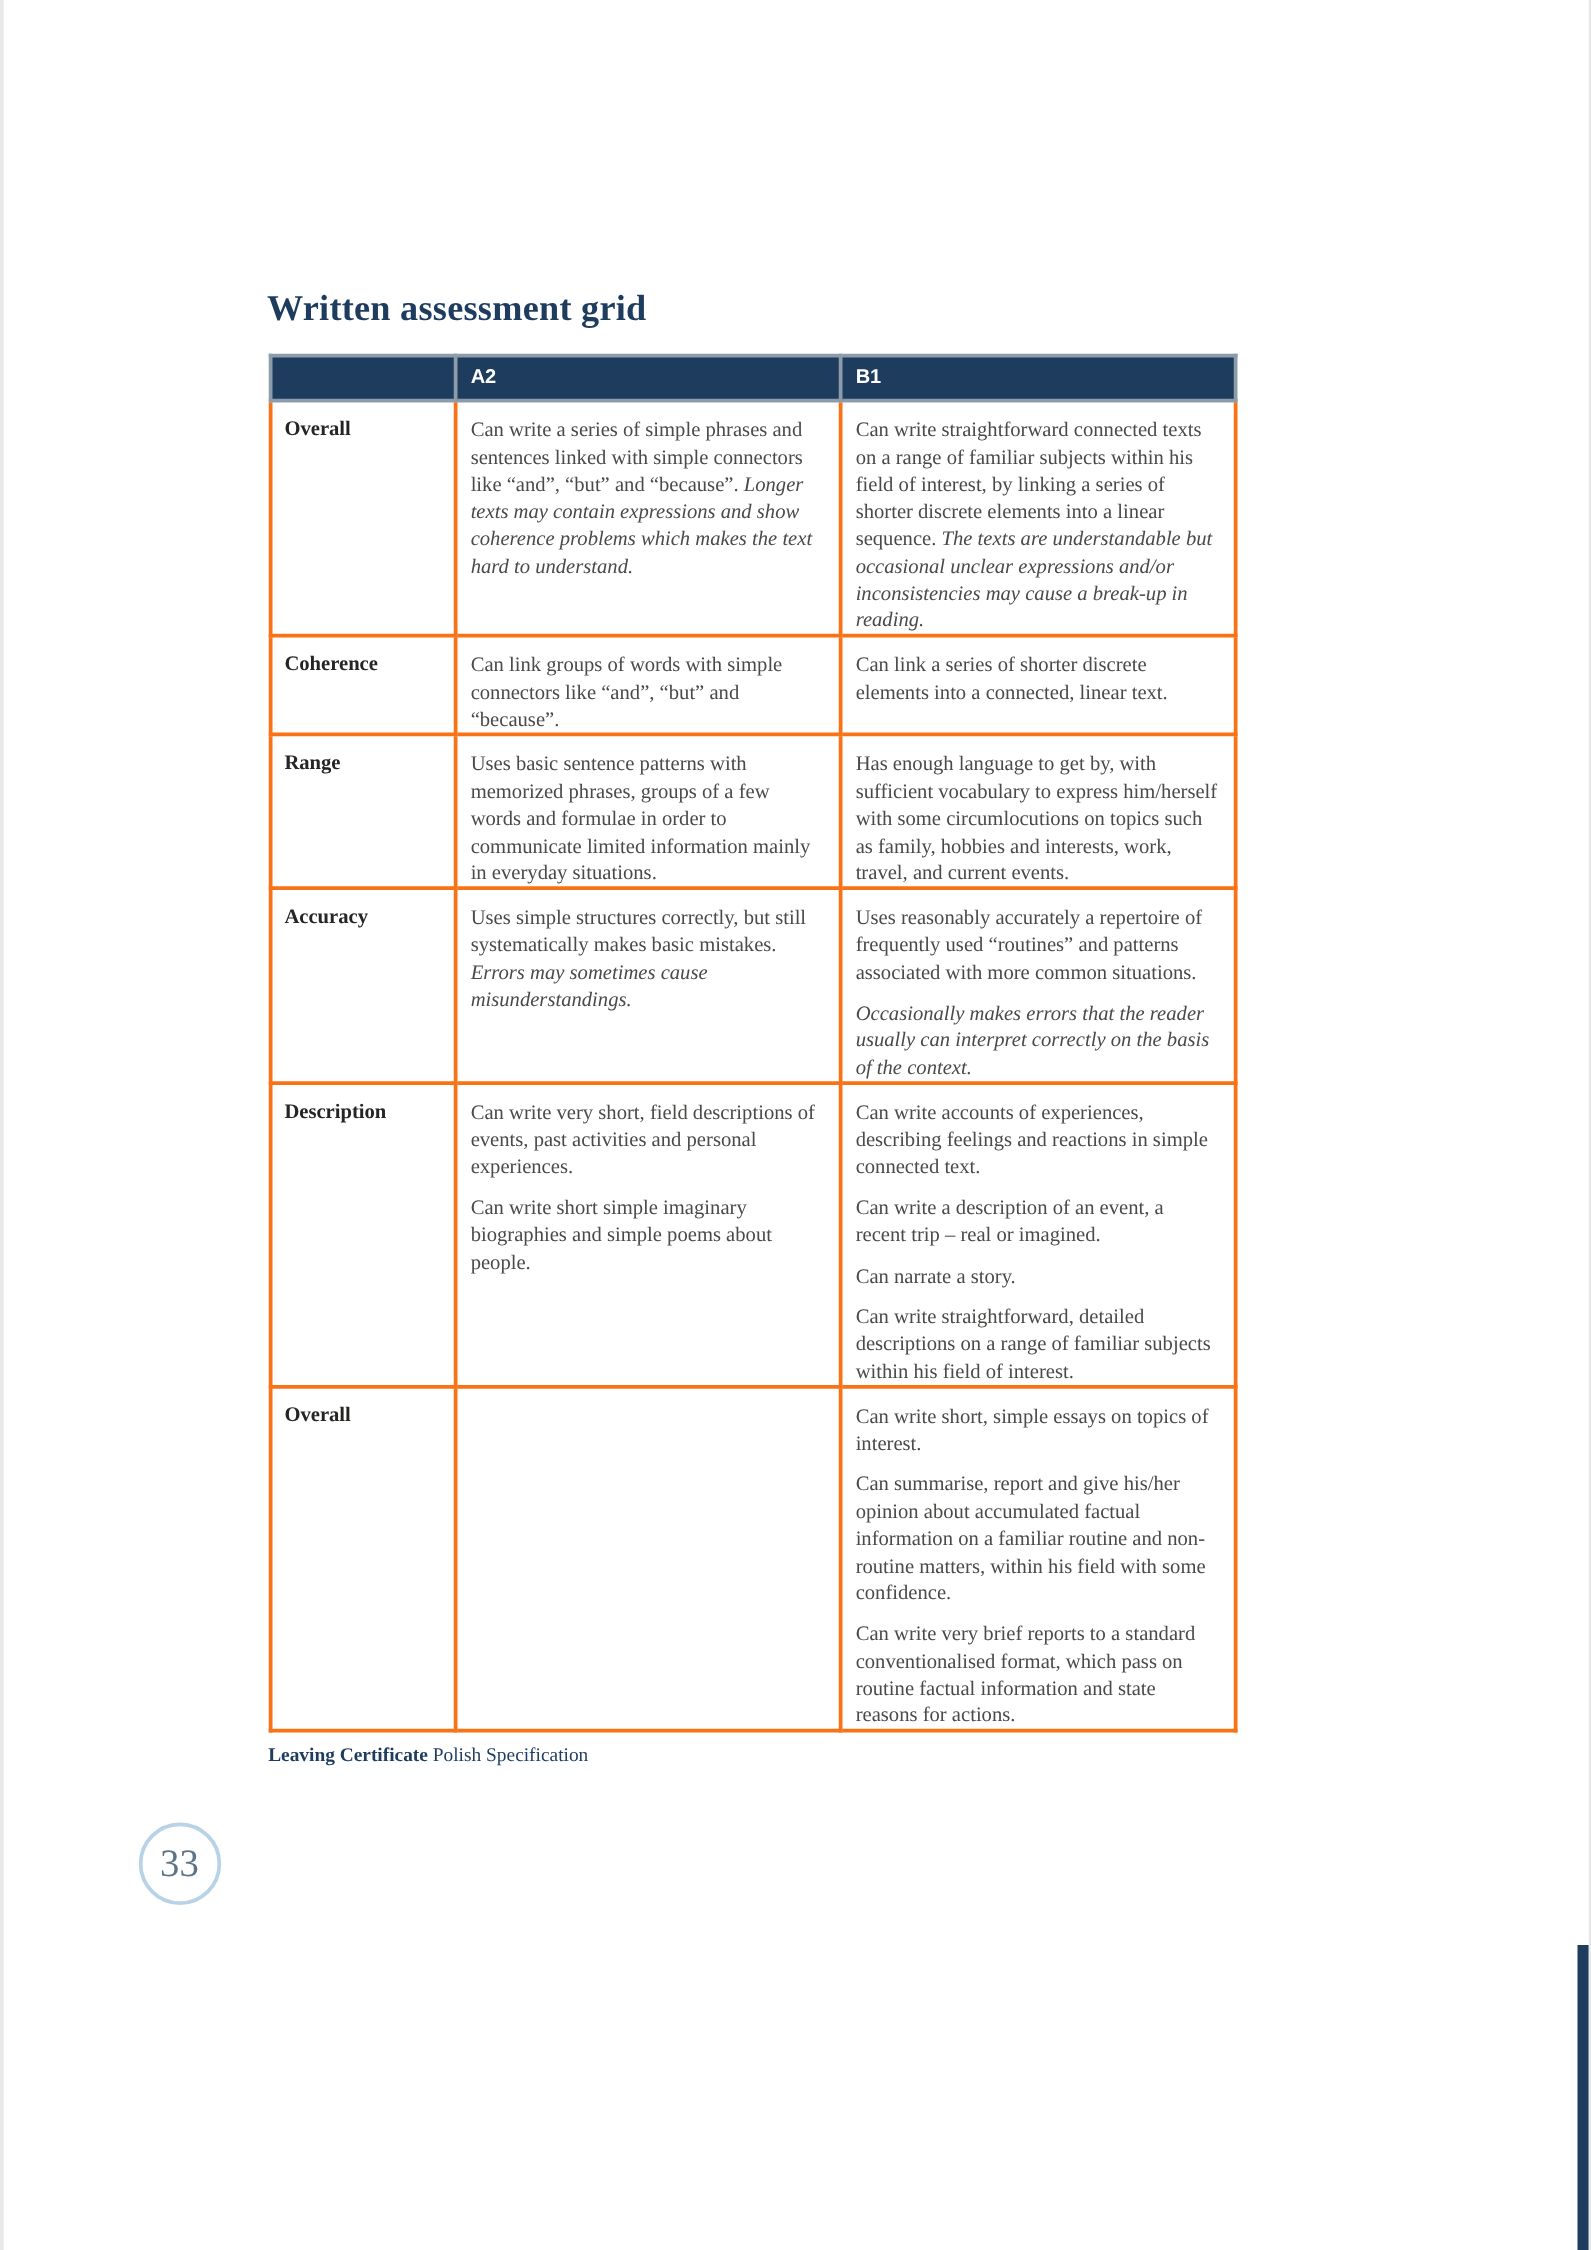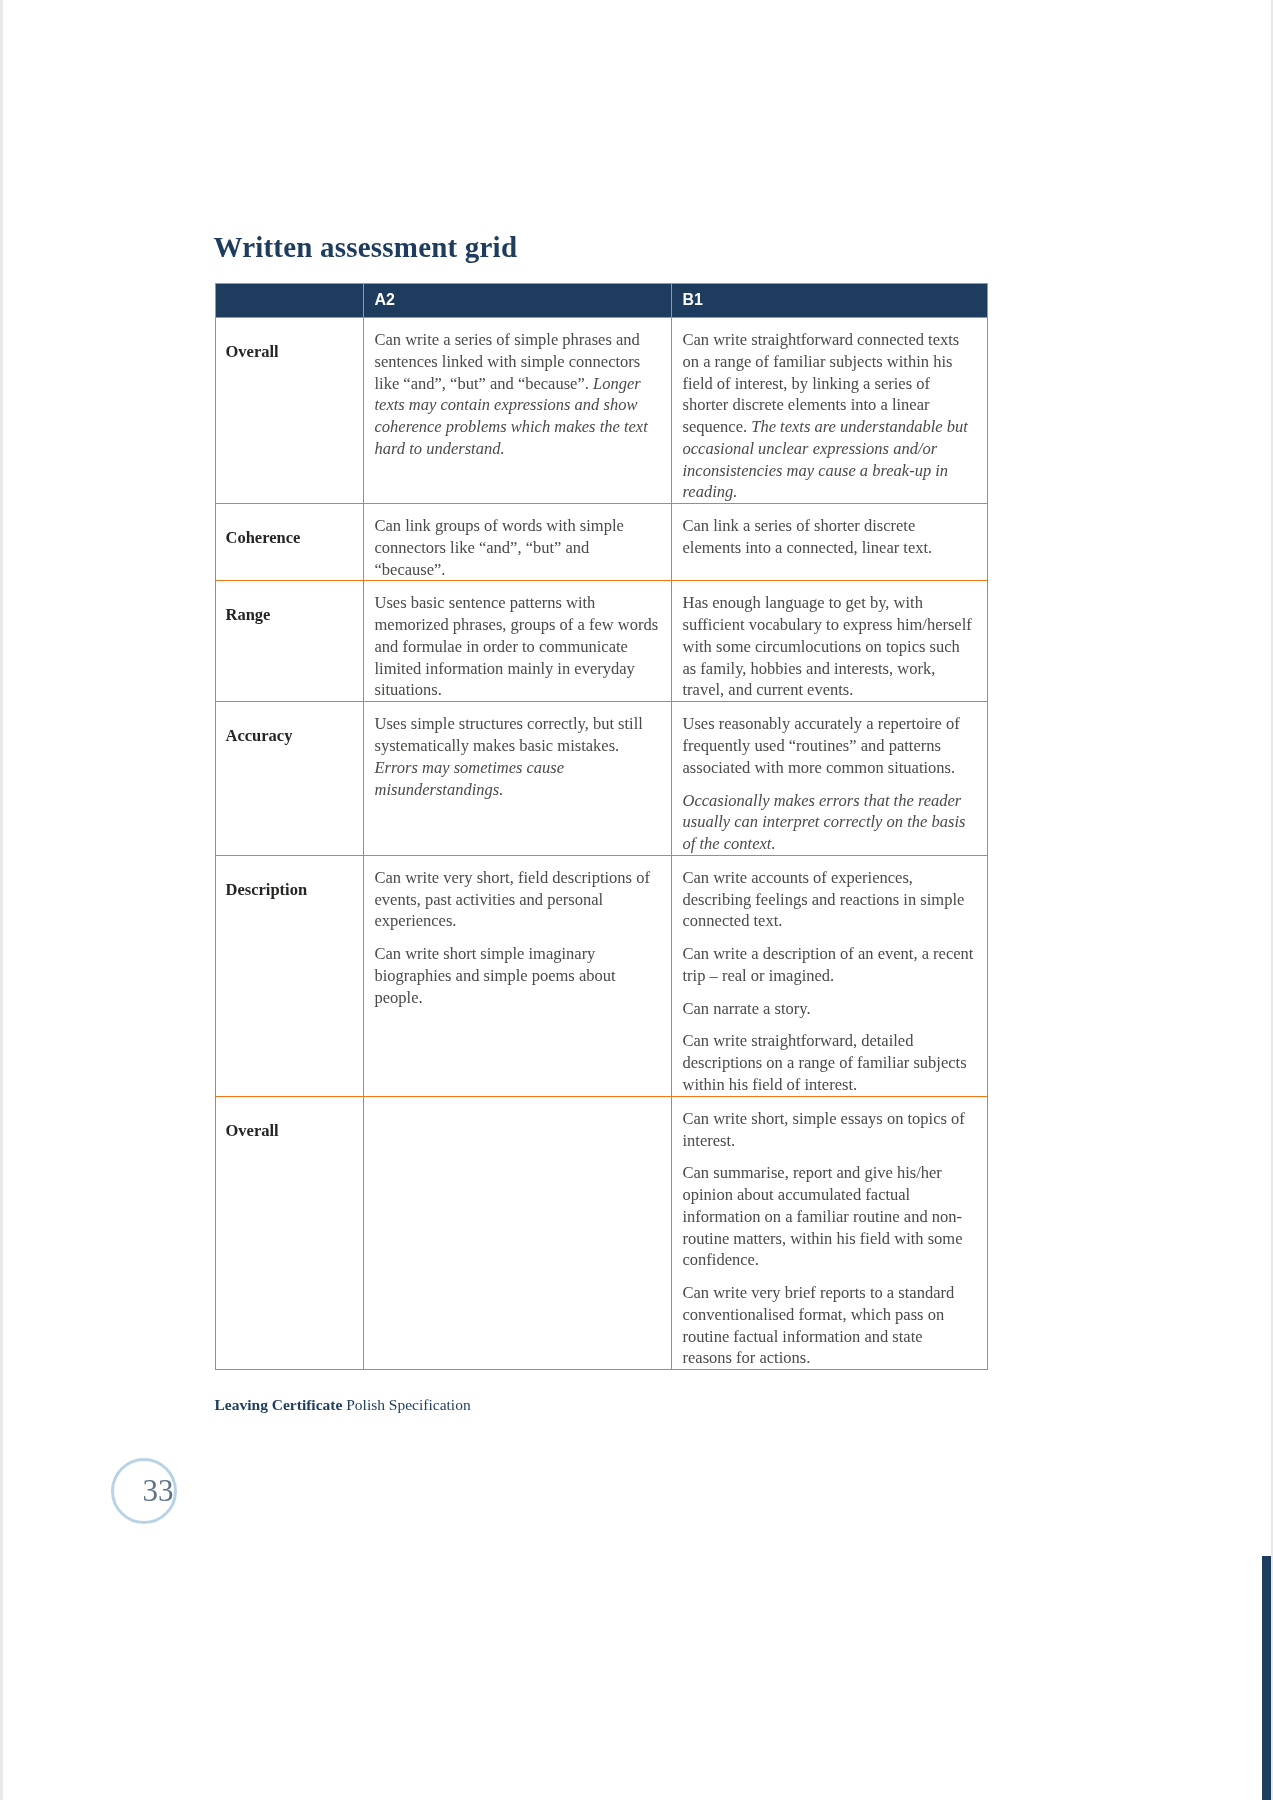--- a/index.html
+++ b/index.html
@@ -25,38 +25,38 @@
   table.assessment-grid {
     position: absolute;
     left: 212px;
     top: 283px;
     width: 772px;
     border-collapse: collapse;
     table-layout: fixed;
   }
   table.assessment-grid th,
   table.assessment-grid td {
-    border: 1px solid #f97316;
+    border: 3px solid #f97316;
     vertical-align: top;
   }
   table.assessment-grid thead th {
     background: #1d3c5e;
     color: #ffffff;
     font-family: "Liberation Sans", sans-serif;
     font-size: 16px;
     font-weight: 700;
     text-align: left;
     padding: 7px 11px 8px 11px;
     border-color: #8d9cab;
   }
   td.row-label {
     font-weight: 700;
     color: #262524;
     font-size: 16.5px;
-    padding: 24px 10px;
+    padding: 11px 10px;
     background: #ffffff;
   }
   td.cell {
     padding: 11px 12px 0 11px;
     font-size: 16.5px;
     line-height: 1.32;
     color: #4b4a48;
     background: #ffffff;
   }
   td.cell p + p { margin-top: 11px; }
@@ -64,21 +64,21 @@
   .footer-circle {
     position: absolute;
     left: 108px;
     top: 1458px;
     width: 66px;
     height: 66px;
     border: 3px solid #b9d3e6;
     border-radius: 50%;
     display: flex;
     align-items: center;
-    justify-content: flex-end;
+    justify-content: center;
     color: #5d7488;
     font-size: 31px;
     font-family: "Liberation Serif", serif;
   }
   .footer-text {
     position: absolute;
     left: 212px;
     top: 1396px;
     font-size: 15.5px;
     color: #1d3c5e;

